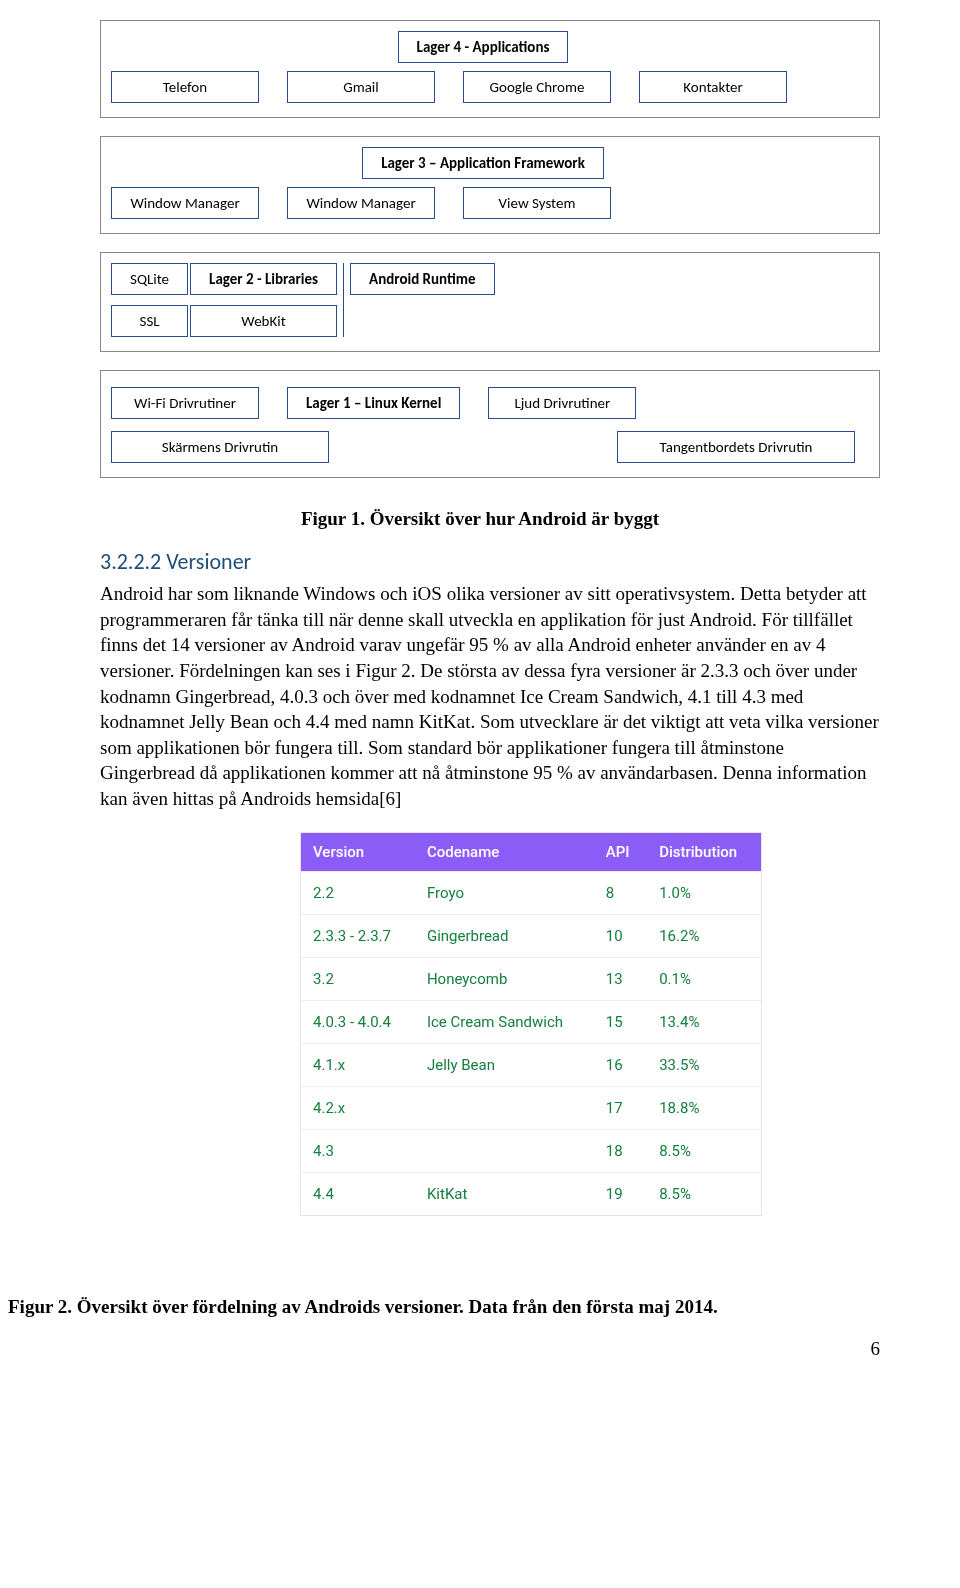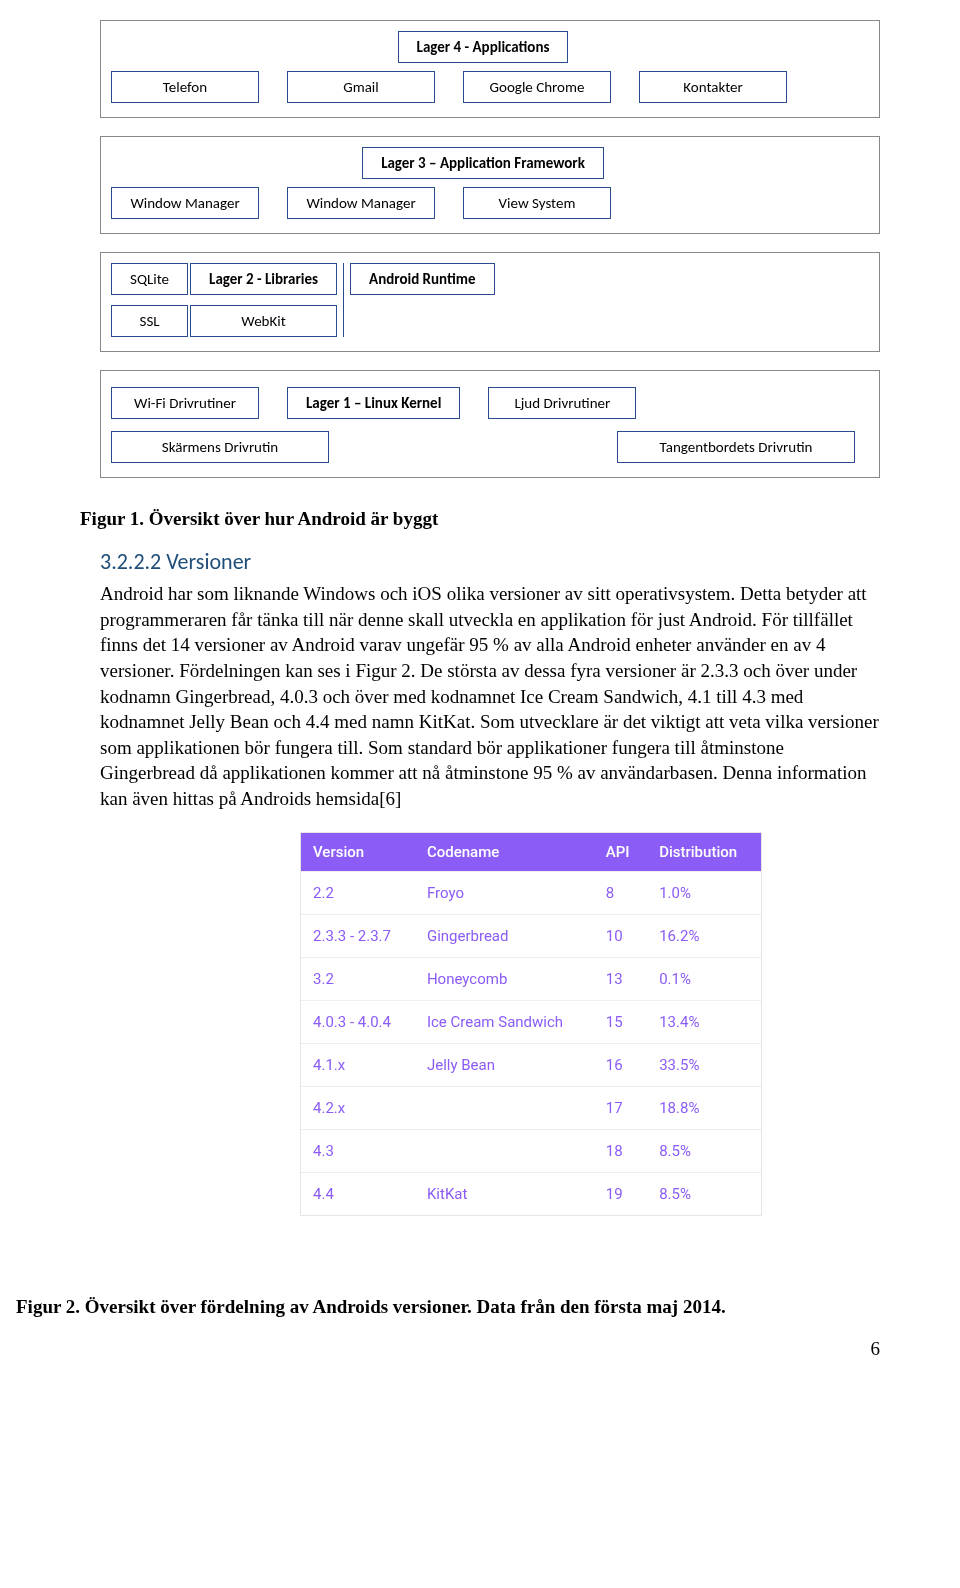--- a/index.html
+++ b/index.html
@@ -45,21 +45,21 @@
     margin-top: 6px;
   }
   .row .box { min-width: 110px; }
   .divider-vert {
     width: 1px;
     background: #2a4b8d;
     align-self: stretch;
     margin: 0 4px;
   }
   .caption {
-    text-align: left;
+    text-align: center;
     font-weight: bold;
     font-size: 19px;
     margin: 20px 0 18px 0;
   }
   .section-num {
     font-family: Calibri, Arial, sans-serif;
     color: #1f4e79;
     font-size: 22px;
     margin: 10px 0 6px 20px;
   }
@@ -83,21 +83,21 @@
   .table-wrap th {
     background: #8b5cf6;
     color: #fff;
     font-weight: 500;
     text-align: left;
     padding: 10px 12px;
     font-size: 15px;
   }
   .table-wrap td {
     padding: 12px 12px;
-    color: #8b5cf6;
+    color: #15803d;
     border-top: 1px solid #eee;
     font-size: 15px;
     vertical-align: top;
   }
   .fig2-caption {
     font-weight: bold;
     font-size: 19px;
     margin: 20px 0 10px 0;
   }
   .page-num {
@@ -241,15 +241,15 @@
             <td>KitKat</td>
             <td>19</td>
             <td>8.5%</td>
           </tr>
         </tbody>
     </table>
   </div>
 
 </div>
 
-<div class="fig2-caption" style="padding-left:16px;">Figur 2. Översikt över fördelning av Androids versioner. Data från den första maj 2014.</div>
+<div class="fig2-caption" style="padding-left:8px;">Figur 2. Översikt över fördelning av Androids versioner. Data från den första maj 2014.</div>
 
 <div class="page-num">6</div>
 
 </body></html>

